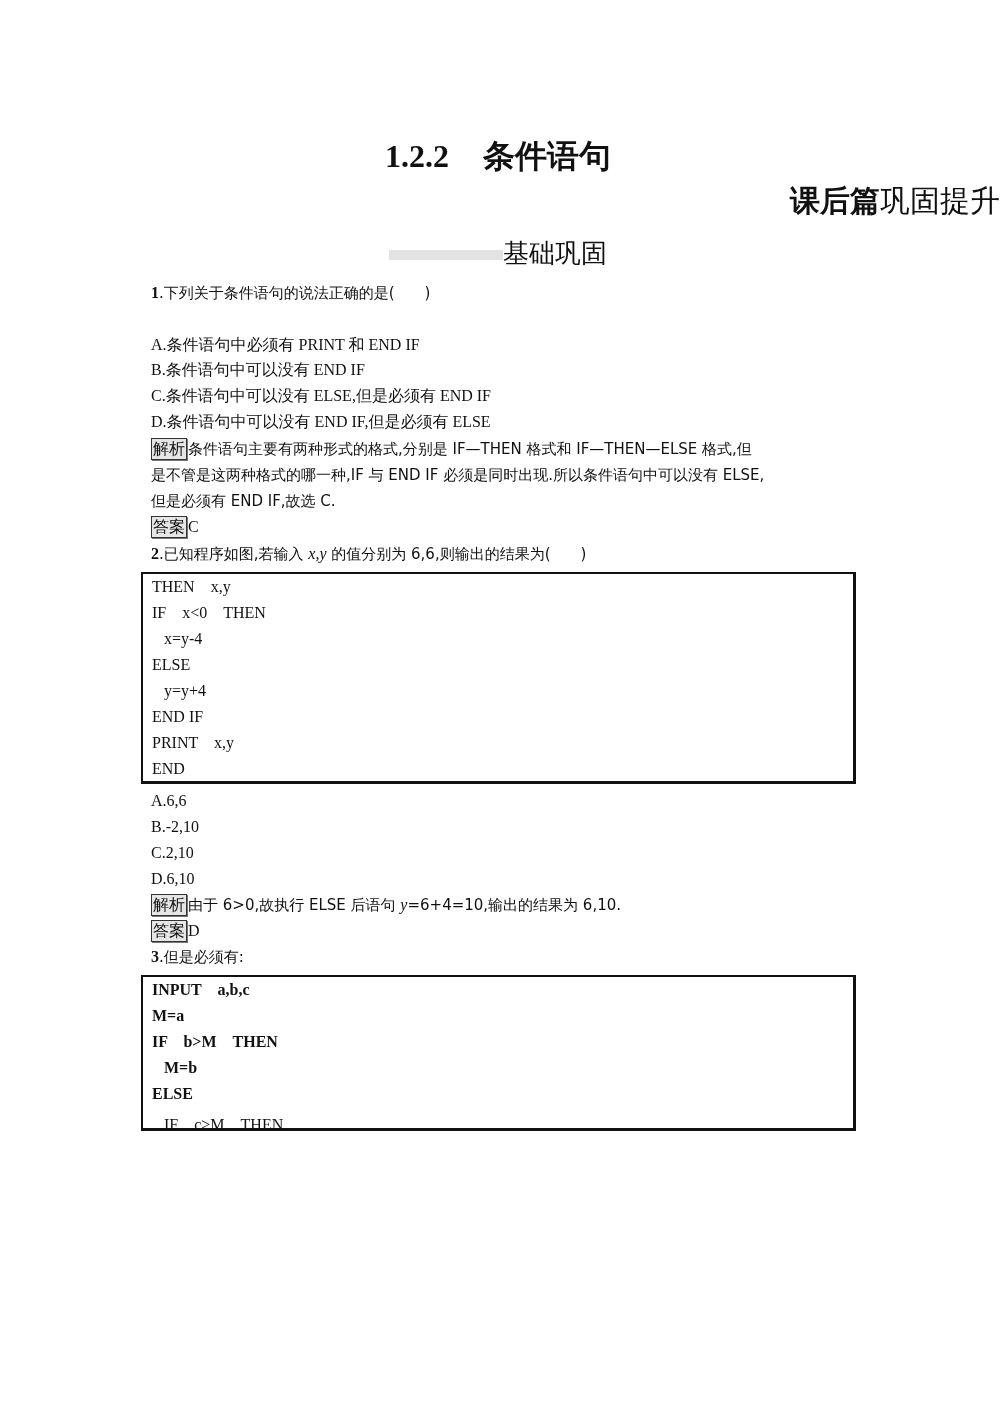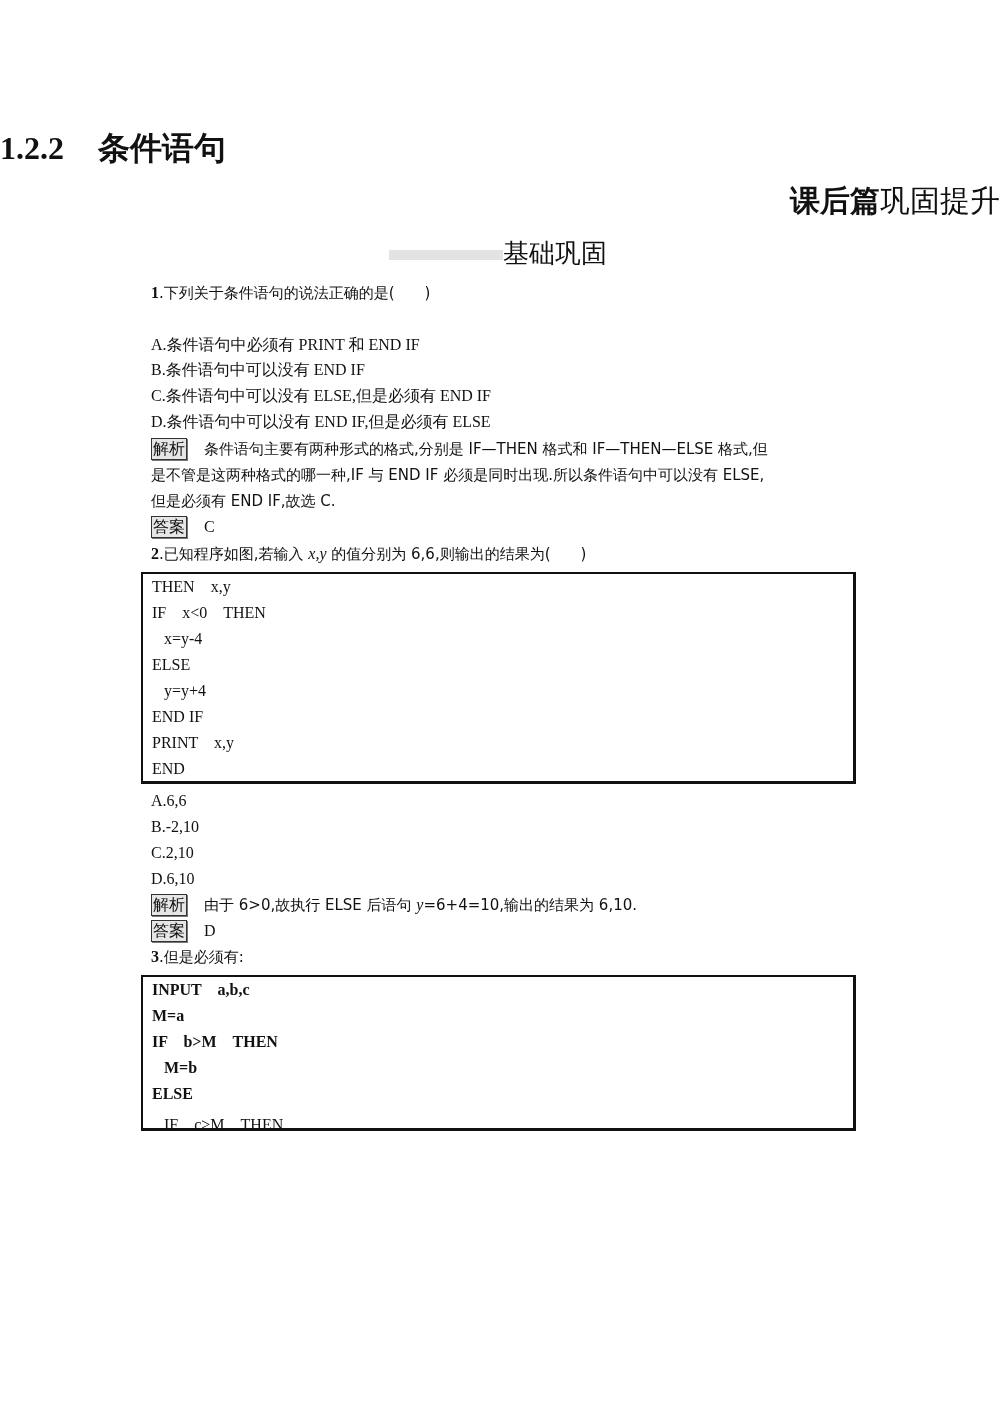--- a/index.html
+++ b/index.html
@@ -3,22 +3,22 @@
   <meta charset="utf-8">
   <style>
     html, body { margin: 0; padding: 0; background: #ffffff; }
     body {
       width: 1000px; height: 1414px; position: relative; overflow: hidden;
       font-family: "Liberation Serif", "DejaVu Serif", serif;
       color: #111111;
     }
     .abs { position: absolute; }
     .title {
-      left: 0; width: 996px; top: 128px; text-align: left;
-      font-size: 32px; font-weight: bold; line-height: 40px;
+      left: 0; width: 996px; top: 128px; text-align: center;
+      font-size: 32px; font-weight: bold; line-height: 56px;
     }
     .title .num { font-family: "Liberation Serif", serif; margin-right: 34px; }
     .title .cn { font-family: "DejaVu Sans", sans-serif; }
     .subtitle {
       left: 0; width: 1000px; top: 182px; text-align: right;
       font-size: 30px; line-height: 38px;
       font-family: "DejaVu Sans", sans-serif;
     }
     .subtitle .bold { font-weight: bold; }
     .subtitle .light { font-weight: normal; }
@@ -30,21 +30,21 @@
       font-family: "DejaVu Sans", sans-serif; letter-spacing: 0px;
     }
     .line {
       left: 151px; font-size: 16px; line-height: 26px; white-space: nowrap;
     }
     .line b { font-weight: bold; }
     .cjk { font-family: "DejaVu Sans", sans-serif; font-size: 15px; }
     .badge {
       display: inline-block; border: 1px solid #333; background: #e6e6e6;
       font-family: "DejaVu Sans", sans-serif; font-size: 16px; line-height: 20px;
-      padding: 0 1px; margin-right: 17px; vertical-align: 0px;
+      padding: 0 1px; margin-right: 1px; vertical-align: 0px;
       box-shadow: 1px 1px 0 #777;
     }
     .code-box {
       left: 141px; width: 715px; border: 2px solid #111;
       border-right-width: 3px; border-bottom-width: 3px;
       box-sizing: border-box; background: #fff;
     }
     .code-line {
       position: absolute; left: 9px; font-size: 16px; line-height: 26px; white-space: pre;
       font-family: "Liberation Serif", serif;

